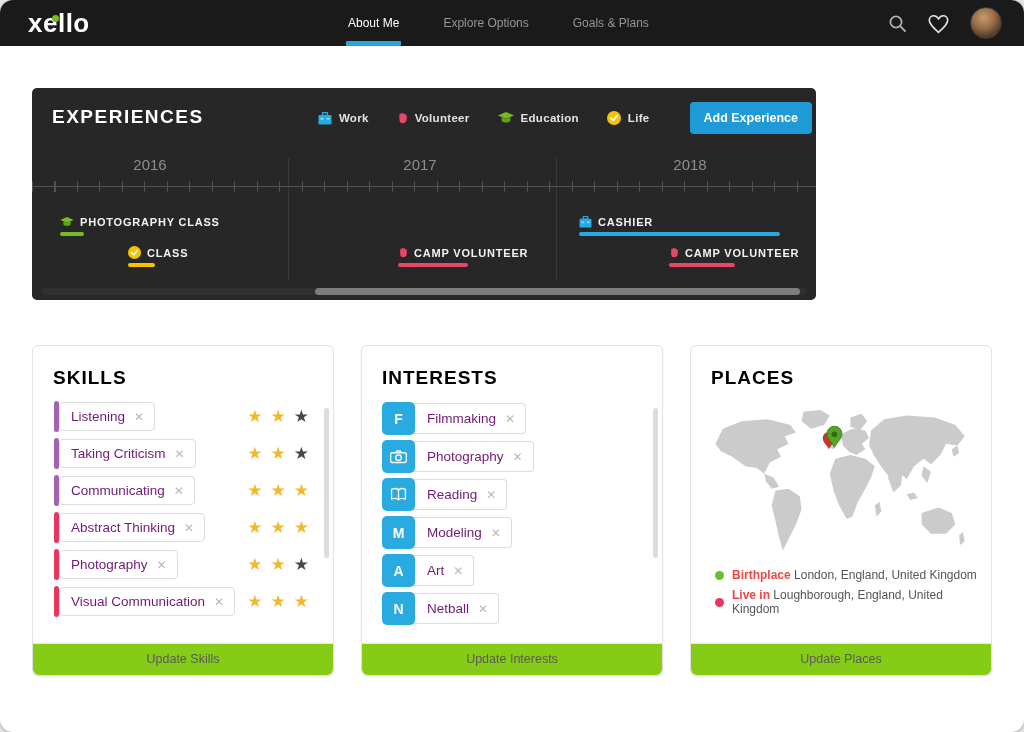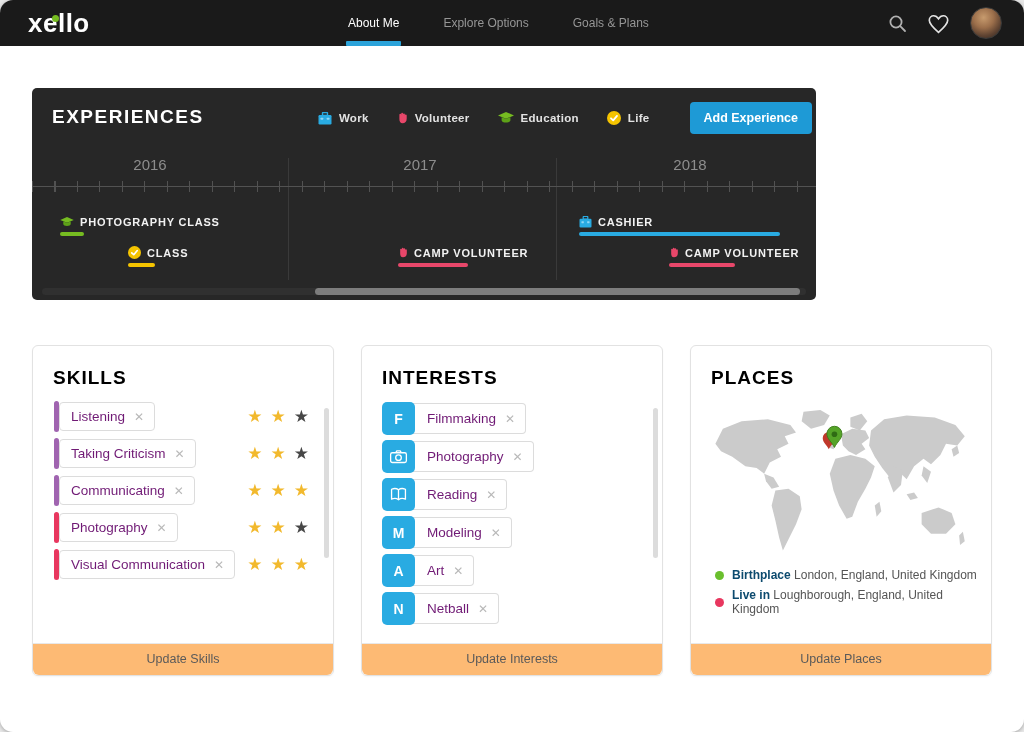--- a/index.html
+++ b/index.html
@@ -37,21 +37,21 @@
   .t-life .tbar { background:#f5c400; }
   .t-volunteer .tbar { background:#e8476a; }
   .t-work .tbar { background:#29abe2; }
   .exp-scroll-track { position:absolute; left:10px; right:10px; top:200px; height:7px; border-radius:4px; background:#303030; }
   .exp-scroll-thumb { position:absolute; left:283px; top:200px; width:485px; height:7px; border-radius:4px; background:#7d7d7d; cursor:grab; }
 
   
   .cards { position:absolute; left:32px; top:345px; width:960px; display:flex; gap:27px; }
   .card { position:relative; flex:1; height:331px; background:#fff; border:1px solid #e2e2e2; border-radius:6px; display:flex; flex-direction:column; box-shadow:0 1px 2px rgba(0,0,0,.04); }
   .card-title { padding:21px 20px 13px; font-size:19px; font-weight:700; color:#000000; letter-spacing:1px; }
-  .card-footer { margin-top:auto; border-top:1px solid #e8e8e8; background:#fdba74; border-radius:0 0 6px 6px; text-align:center; padding:8px 0 9px; font-size:12.5px; color:#5a5a5a; cursor:pointer; }
+  .card-footer { margin-top:auto; border-top:1px solid #e8e8e8; background:#84cc16; border-radius:0 0 6px 6px; text-align:center; padding:8px 0 9px; font-size:12.5px; color:#5a5a5a; cursor:pointer; }
   .vscroll { position:absolute; right:4px; top:62px; width:5px; height:150px; border-radius:3px; background:#dcdcdc; cursor:grab; }
 
   
   .skill-row { display:flex; align-items:center; justify-content:space-between; padding:0 24px 0 26px; margin-bottom:8px; }
   .chip { position:relative; display:inline-flex; align-items:center; background:#fff; border:1px solid #dcdcdc; border-radius:4px; padding:6px 10px 6px 11px; }
   .chip-label { font-size:13.5px; color:#701a75; }
   .chip-x { margin-left:9px; color:#b8b8b8; font-size:12px; cursor:pointer; }
   .chip-x::before { content:"✕"; }
   .accent::before { content:""; position:absolute; left:-6px; top:-2px; bottom:-2px; width:5px; border-radius:3px; }
   .accent-purple::before { background:#a064b0; }
@@ -66,21 +66,21 @@
   .int-row { display:flex; align-items:stretch; padding:0 20px; margin-bottom:5px; }
   .int-icon { width:33px; height:33px; background:#29abe2; border-radius:5px; display:flex; align-items:center; justify-content:center; color:#fff; font-size:14px; font-weight:700; flex:none; z-index:1; }
   .int-body { display:flex; align-items:center; border:1px solid #dcdcdc; border-left:none; border-radius:0 4px 4px 0; margin:1px 0 1px -2px; padding:0 10px 0 14px; }
 
   
   .map-wrap { margin:6px 18px 0; height:150px; }
   .map-wrap svg { width:100%; height:100%; }
   .places-legend { margin:10px 0 0 24px; display:flex; flex-direction:column; gap:6px; }
   .pl-row { display:flex; align-items:center; gap:8px; font-size:12px; color:#555; }
   .pl-dot { width:9px; height:9px; border-radius:50%; flex:none; }
-  .pl-row b { color:#0c4a6e; }
+  .pl-row b { color:#ef4444; }
 </style>
 </head>
 <body>
 
 <div class="page">
 
   <div class="nav">
     <div class="logo">xello</div>
     <div class="logo-dot"></div>
     <div class="nav-tabs">
@@ -239,20 +239,31 @@
           <span class="chip-label">Communicating</span>
           <span class="chip-x"></span>
         </div>
         <div class="stars">
           <span class="star" data-fill="filled"></span>
           <span class="star" data-fill="filled"></span>
           <span class="star" data-fill="filled"></span>
         </div>
       </div>
 
+      <div class="skill-row">
+        <div class="chip accent accent-pink">
+          <span class="chip-label">Abstract Thinking</span>
+          <span class="chip-x"></span>
+        </div>
+        <div class="stars">
+          <span class="star" data-fill="filled"></span>
+          <span class="star" data-fill="filled"></span>
+          <span class="star" data-fill="filled"></span>
+        </div>
+      </div>
 
       <div class="skill-row">
         <div class="chip accent accent-pink">
           <span class="chip-label">Photography</span>
           <span class="chip-x"></span>
         </div>
         <div class="stars">
           <span class="star" data-fill="filled"></span>
           <span class="star" data-fill="filled"></span>
           <span class="star" data-fill="empty"></span>

